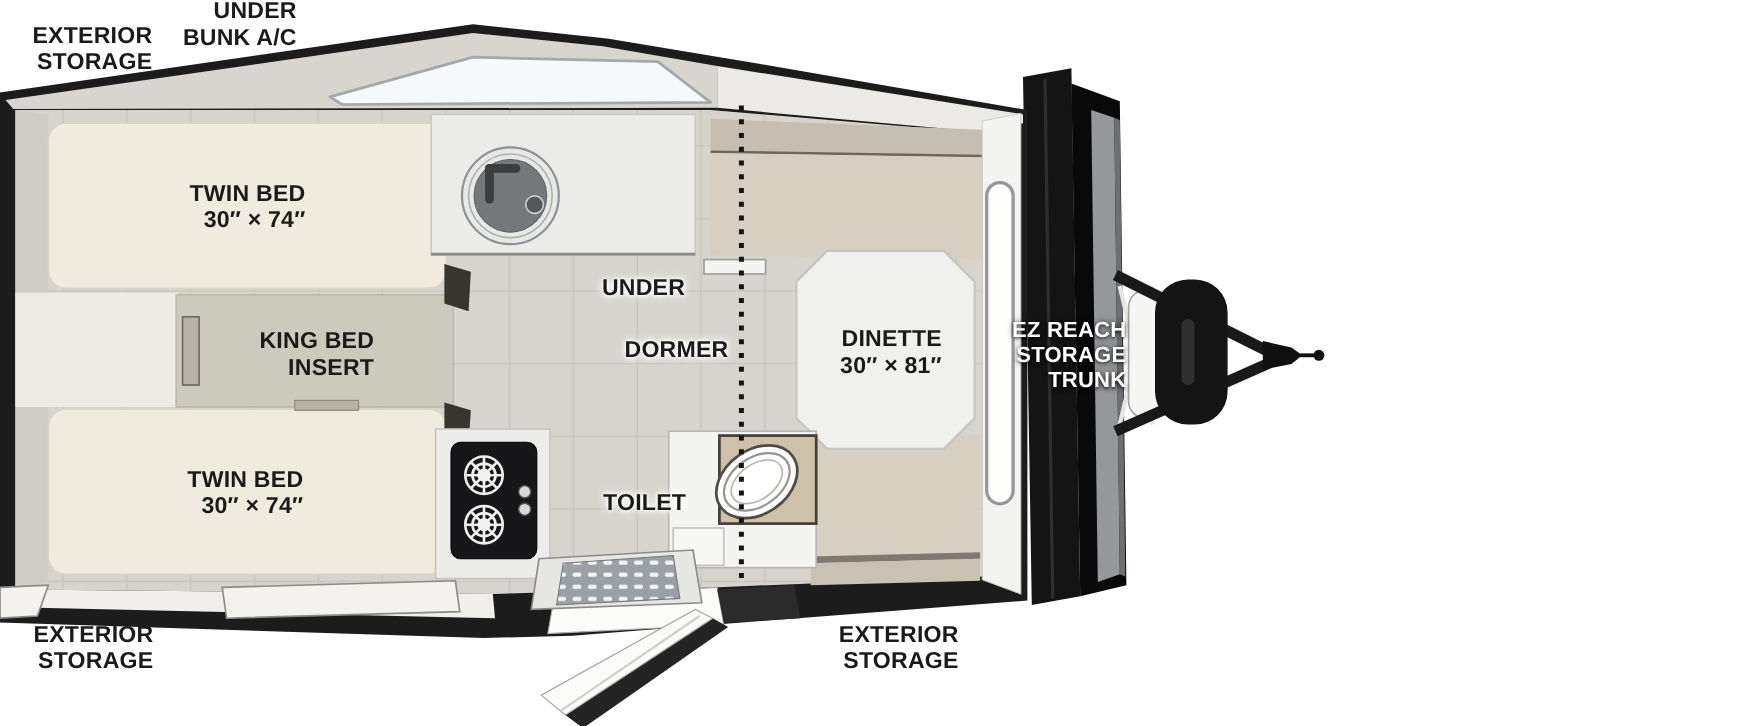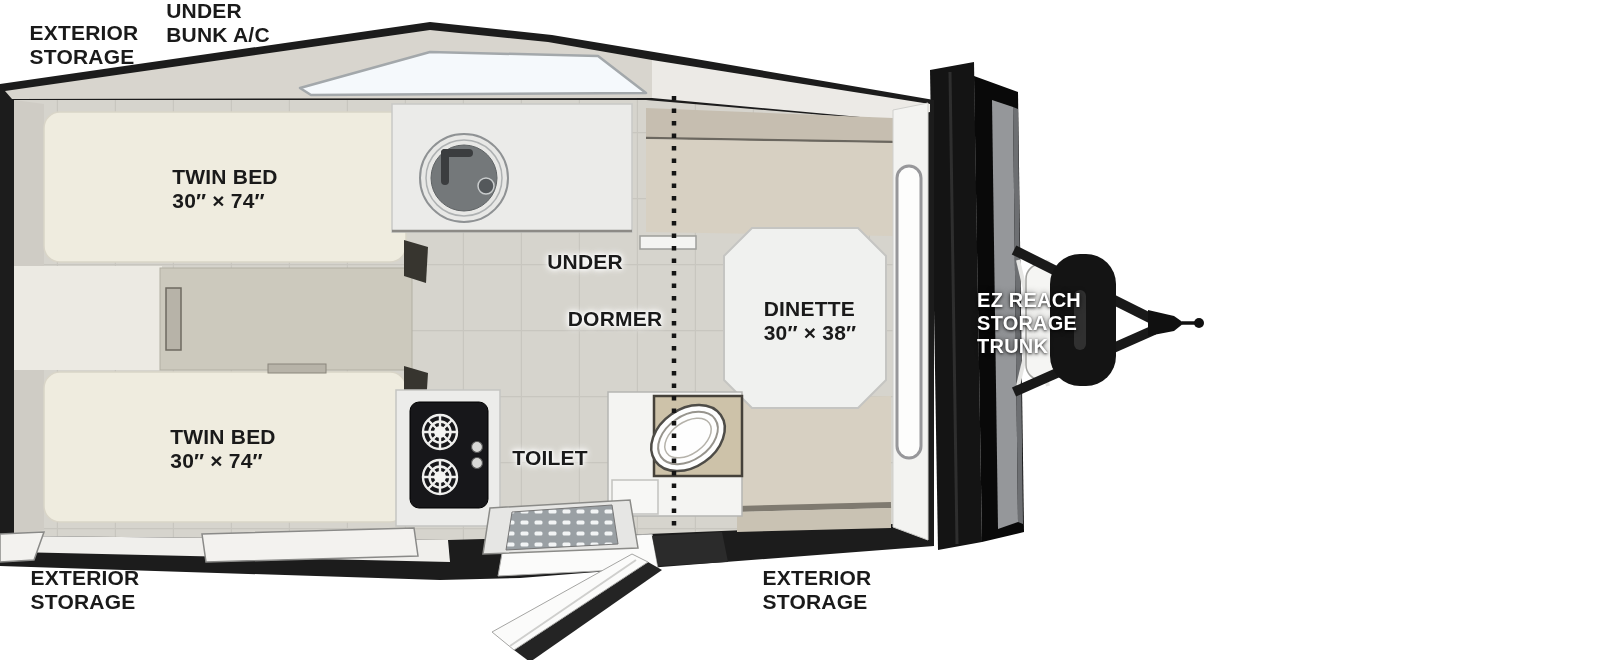--- a/index.html
+++ b/index.html
@@ -1,21 +1,21 @@
 <!DOCTYPE html>
 <html style="--c-wall: #1c1c1c; --c-roof: #d8d5ce; --c-skylight: #f5f9fc; --c-floor: #d6d4cd; --c-mattress: #efecdf; --c-insert: #ccc9bd; --c-bench: #d7d0c2; --c-bench-back: #c6beb0; --c-bench-dark: #b9ac96; --c-counter: #ebebe9; --c-fixture-white: #f4f4f2; --c-stove: #17171a; --c-accent-black: #141414; --c-label: #1a1a1a; --c-label-light: #ffffff;"><head>
 <meta charset="utf-8">
 <style>
   html,body{margin:0;padding:0;background:#ffffff;}
   #stage{position:relative;width:1600px;height:660px;background:#ffffff;overflow:hidden;
          font-family:"Liberation Sans", sans-serif;}
   #plan-svg{position:absolute;left:0;top:0;}
   .label{position:absolute;transform:translate(-50%,-50%);
          font:700 21px/1.16 "Liberation Sans", sans-serif;
-         color:var(--c-label,#1a1a1a);white-space:pre-line;text-align:left;
+         color:var(--c-label,#1a1a1a);white-space:pre-line;text-align:right;
          letter-spacing:.2px;z-index:5;}
   .label.glow{text-shadow:0 0 4px #fff,0 0 7px #fff,0 0 10px #fff,0 0 2px #fff;}
   .label.light{color:var(--c-label-light,#ffffff);font-size:20px;
                text-shadow:0 1px 3px rgba(0,0,0,.75),0 0 6px rgba(0,0,0,.5);}
   
   .wall{fill:var(--c-wall,#1c1c1c);}
   .roof{fill:var(--c-roof,#d8d5ce);}
   .sky{fill:var(--c-skylight,#f5f9fc);stroke:#a3a8ab;stroke-width:2.5;stroke-linejoin:round;}
   .floorfill{fill:url(#tile);}
   .floor-base{fill:var(--c-floor,#d6d4cd);}
@@ -141,27 +141,29 @@
 
     <line x1="674" y1="96" x2="674" y2="532" stroke="#141414" stroke-width="4.5" stroke-dasharray="4.5 8"></line>
   </svg>
 
   <div class="label" style="left:84px;top:45px">EXTERIOR
 STORAGE</div>
   <div class="label" style="left:218px;top:23px">UNDER
 BUNK A/C</div>
   <div class="label" style="left:225px;top:189px">TWIN BED
 30″ × 74″</div>
+  <div class="label" style="left:288px;top:323px">KING BED
+INSERT</div>
   <div class="label" style="left:223px;top:449px">TWIN BED
 30″ × 74″</div>
   <div class="label glow" style="left:585px;top:262px">UNDER</div>
   <div class="label glow" style="left:615px;top:319px">DORMER</div>
   <div class="label" style="left:810px;top:321px">DINETTE
-30″ × 38″</div>
-  <div class="label glow" style="left:550px;top:458px">TOILET</div>
-  <div class="label light" style="left:1029px;top:324px">EZ REACH
+30″ × 81″</div>
+  <div class="label glow" style="left:586px;top:458px">TOILET</div>
+  <div class="label light" style="left:972px;top:324px">EZ REACH
 STORAGE
 TRUNK</div>
   <div class="label" style="left:85px;top:590px">EXTERIOR
 STORAGE</div>
   <div class="label" style="left:817px;top:590px">EXTERIOR
 STORAGE</div>
 </div>
 
 </body></html>

